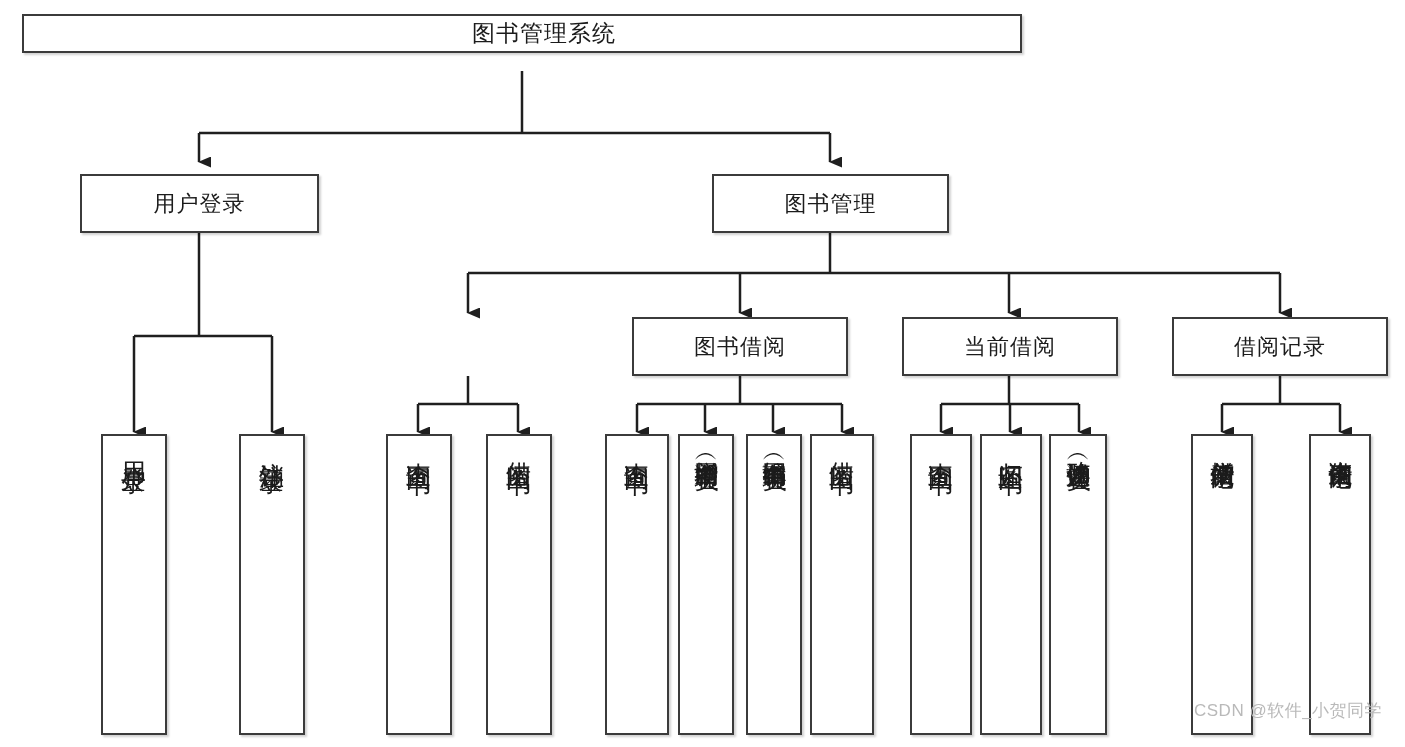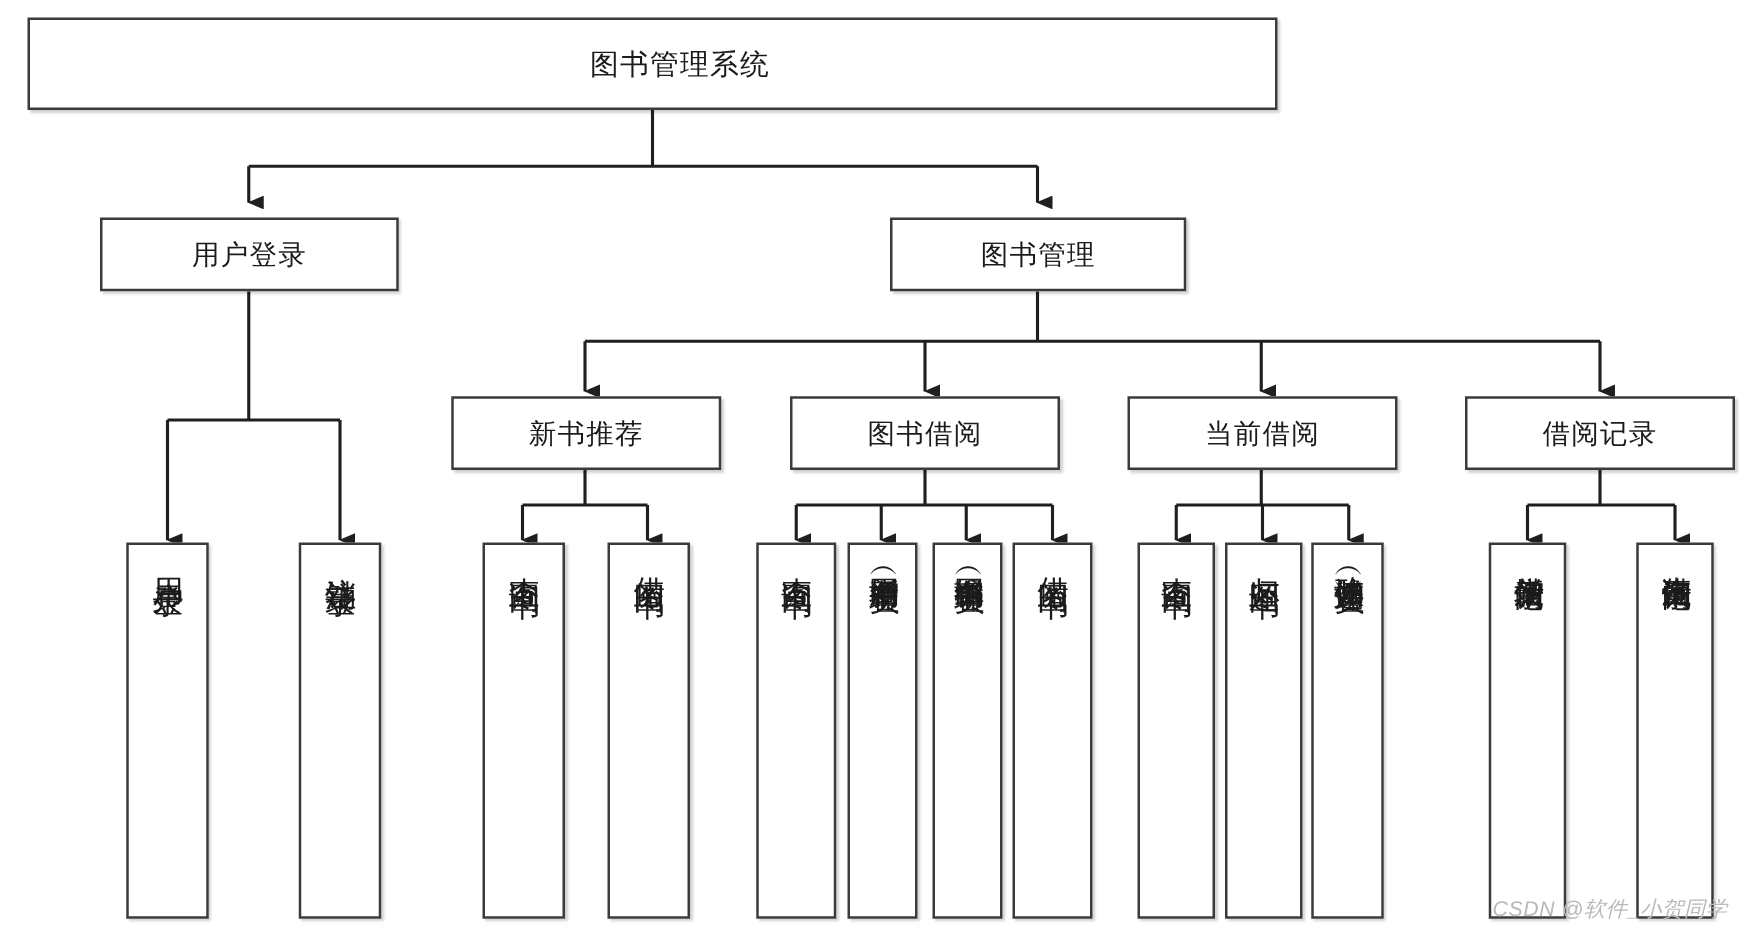--- a/index.html
+++ b/index.html
@@ -131,35 +131,32 @@
     </g>
 
     <g>
       <path d="M1280,376 L1280,404" stroke="#1f1f1f" stroke-width="2.5" fill="none"></path>
       <path d="M1222,404 L1340,404" stroke="#1f1f1f" stroke-width="2.5" fill="none"></path>
       <path d="M1222,404 L1222,432" stroke="#1f1f1f" stroke-width="2.5" fill="none" marker-end="url(#arrowhead)"></path>
       <path d="M1340,404 L1340,432" stroke="#1f1f1f" stroke-width="2.5" fill="none" marker-end="url(#arrowhead)"></path>
     </g>
   </svg>
 
-  <div class="node node-h node-root" style="left:22px; top:14px; width:1000px; height:74px;padding-left:44px;">
+  <div class="node node-h node-root" style="left:22px; top:14px; width:1000px; height:39px;padding-left:44px;">
     <span>图书管理系统</span>
   </div>
 
   <div class="node node-h" style="left:80px; top:174px; width:239px; height:59px;">
     <span>用户登录</span>
   </div>
 
   <div class="node node-h" style="left:712px; top:174px; width:237px; height:59px;align-items:center;">
     <span>图书管理</span>
   </div>
 
-  <div class="node node-h" style="left:361px; top:317px; width:216px; height:59px;">
-    <span>新书推荐</span>
-  </div>
 
   <div class="node node-h" style="left:632px; top:317px; width:216px; height:59px;">
     <span>图书借阅</span>
   </div>
 
   <div class="node node-h" style="left:1172px; top:317px; width:216px; height:59px;">
     <span>借阅记录</span>
   </div>
 
   <div class="node node-h" style="left:902px; top:317px; width:216px; height:59px;">
@@ -211,17 +208,17 @@
   </div>
 
   <div class="node node-v tight" style="left:1191px; top:434px; width:62px; height:301px;">
     <span class="vlabel">新增借阅记录</span>
   </div>
 
   <div class="node node-v tight" style="left:1309px; top:434px; width:62px; height:301px;">
     <span class="vlabel">查询借阅记录</span>
   </div>
 
-  <div class="watermark" style="left:1194px; top:716px;font-style:italic;">
+  <div class="watermark" style="left:1194px; top:699px;">
     <span>CSDN @软件_小贺同学</span>
   </div>
 
 </div>
 
 </body></html>

